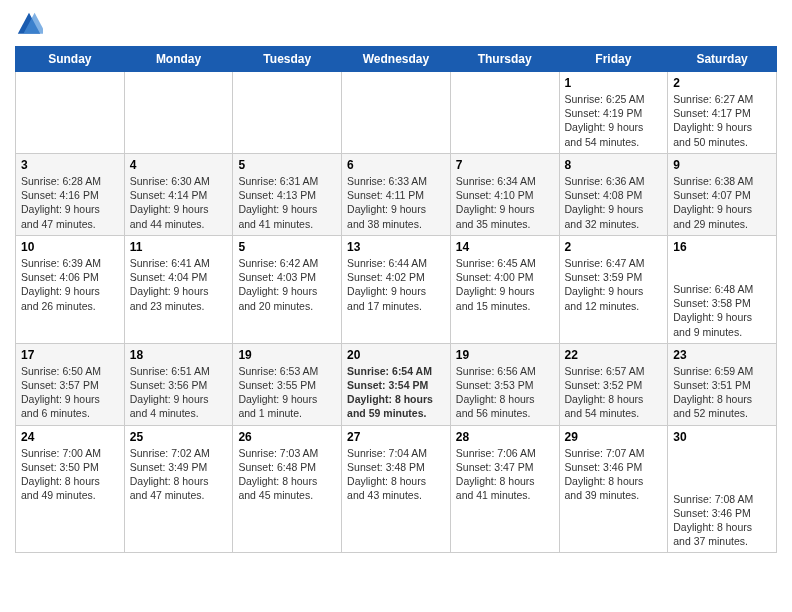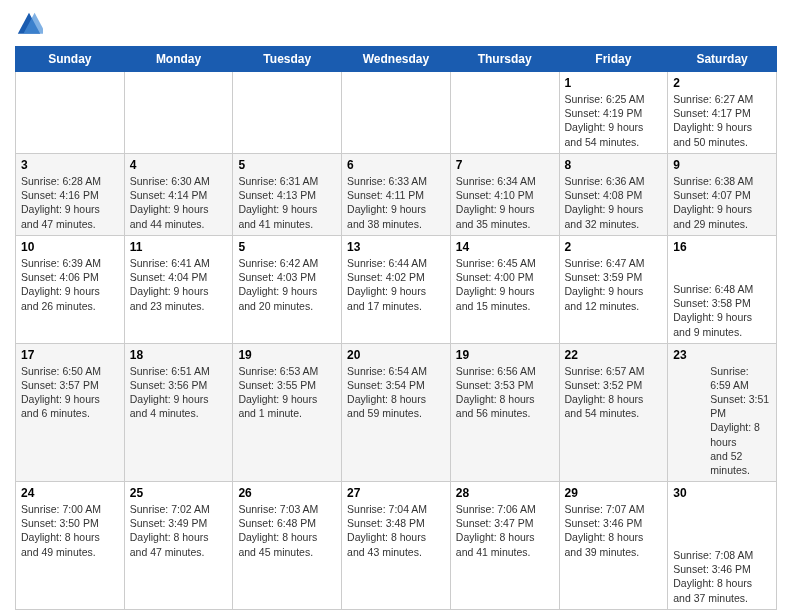--- a/index.html
+++ b/index.html
@@ -261,42 +261,42 @@
           </td>
           <td>
             <span class="day-num">19</span>
             <div class="day-info" style="white-space: pre-line;">Sunrise: 6:53 AM
 Sunset: 3:55 PM
 Daylight: 9 hours
 and 1 minute.</div>
           </td>
           <td>
             <span class="day-num">20</span>
-            <div class="day-info" style="white-space: pre-line;">Sunrise: 6:54 AM
+            <div class="day-info" style="white-space: pre-line; font-weight: bold;">Sunrise: 6:54 AM
 Sunset: 3:54 PM
 Daylight: 8 hours
 and 59 minutes.</div>
           </td>
           <td>
             <span class="day-num">19</span>
             <div class="day-info" style="white-space: pre-line;">Sunrise: 6:56 AM
 Sunset: 3:53 PM
 Daylight: 8 hours
 and 56 minutes.</div>
           </td>
           <td>
             <span class="day-num">22</span>
             <div class="day-info" style="white-space: pre-line;">Sunrise: 6:57 AM
 Sunset: 3:52 PM
 Daylight: 8 hours
 and 54 minutes.</div>
           </td>
           <td>
             <span class="day-num">23</span>
-            <div class="day-info" style="white-space: pre-line; margin-left: 37px;">Sunrise: 6:59 AM
+            <div class="day-info" style="white-space: pre-line;">Sunrise: 6:59 AM
 Sunset: 3:51 PM
 Daylight: 8 hours
 and 52 minutes.</div>
           </td>
         </tr>
         <tr>
           <td>
             <span class="day-num">24</span>
             <div class="day-info" style="white-space: pre-line;">Sunrise: 7:00 AM
 Sunset: 3:50 PM

